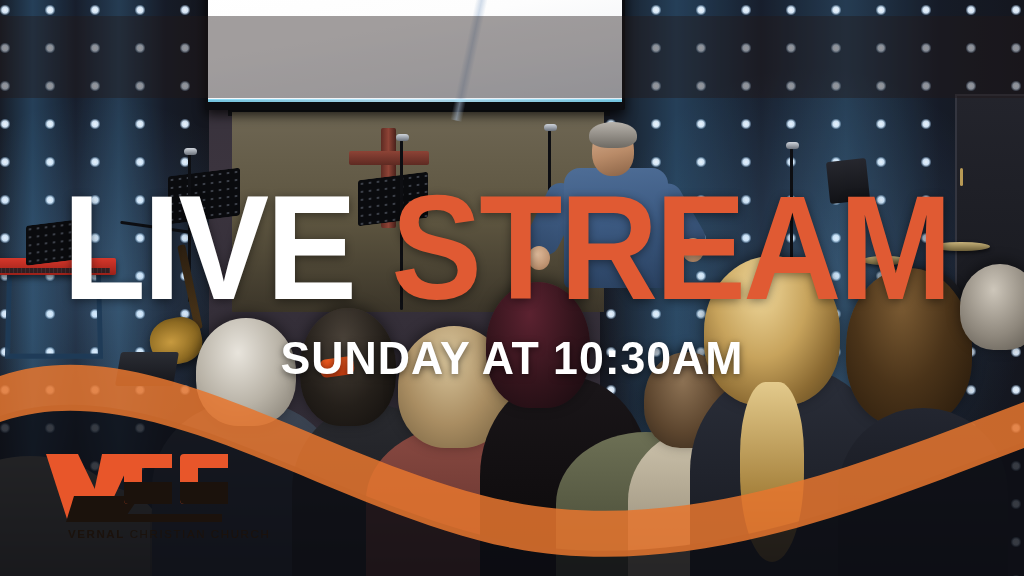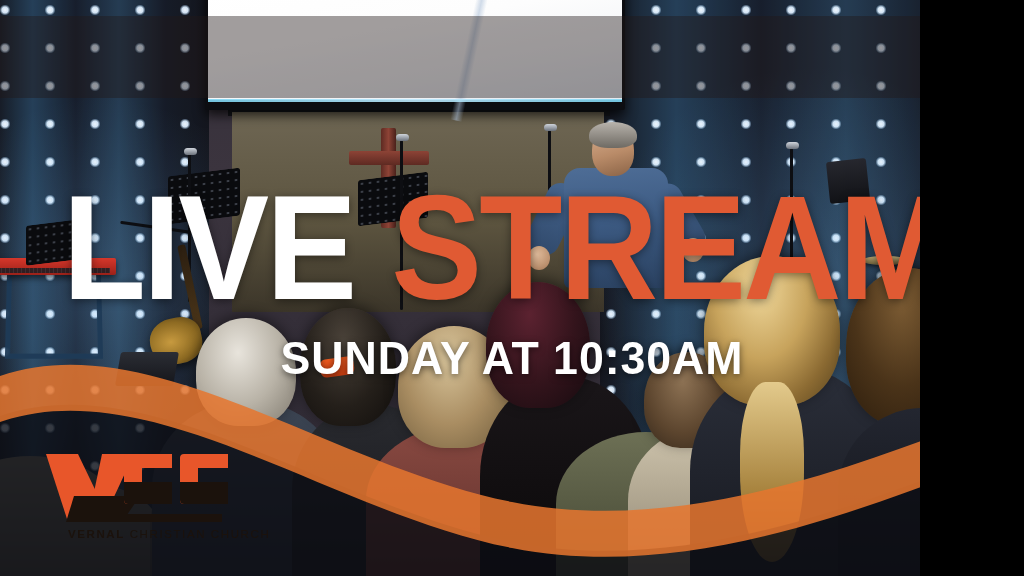--- a/index.html
+++ b/index.html
@@ -4,21 +4,21 @@
 <style>
   * { margin:0; padding:0; box-sizing:border-box; }
   html, body {
     width:1024px; height:576px;
     background:#000;
     font-family:"Liberation Sans", sans-serif;
     overflow:hidden;
   }
   #stage {
     position:relative;
-    width:920px; height:576px;
+    width:1024px; height:576px;
     overflow:hidden;
     background:#15161b;
   }
 
   
   .photo { position:absolute; inset:0; overflow:hidden; }
 
   
   .wall {
     position:absolute; inset:0;

